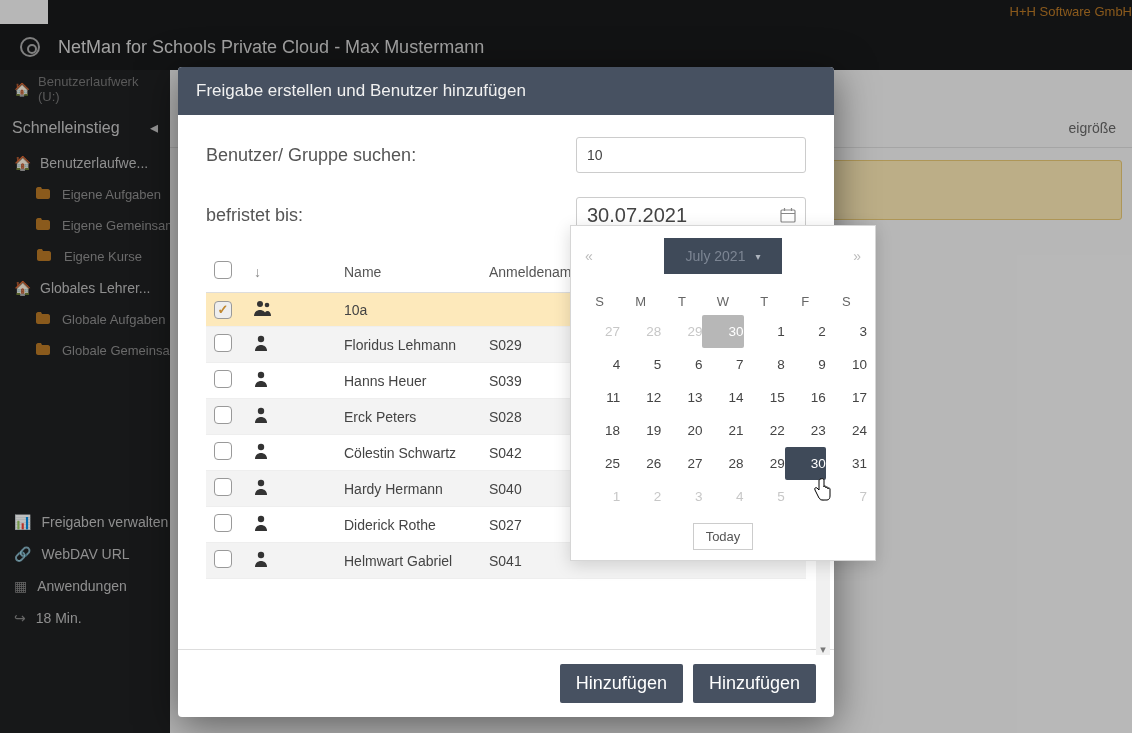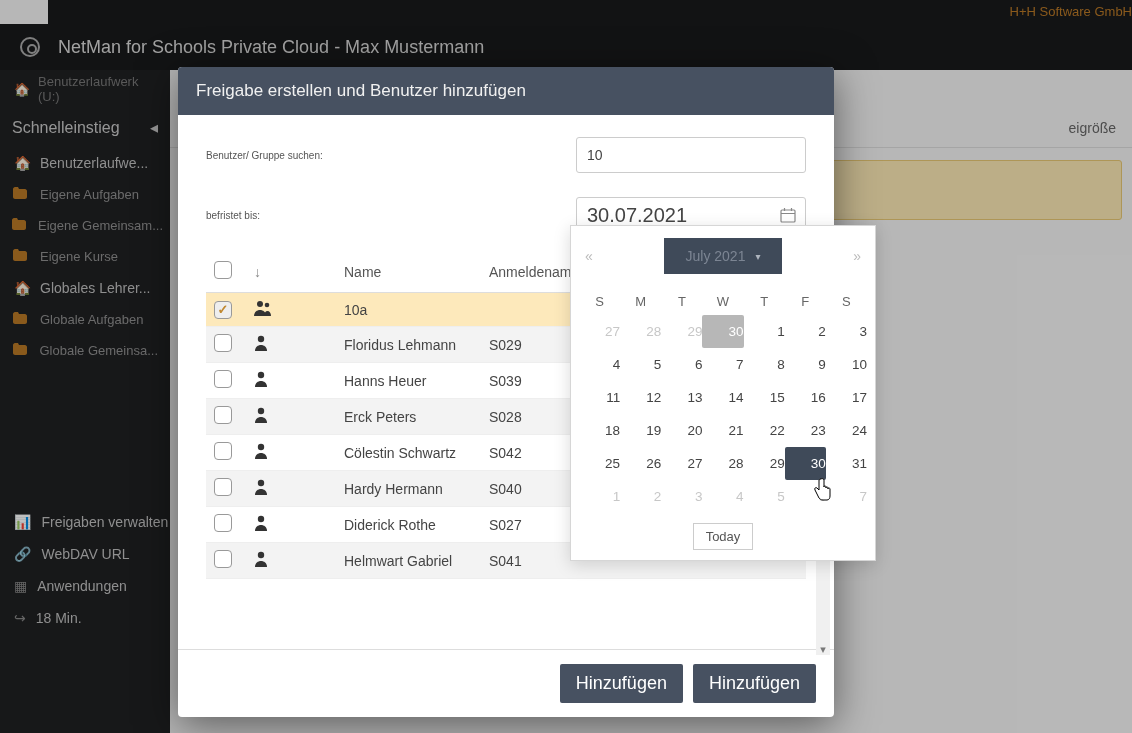--- a/index.html
+++ b/index.html
@@ -68,21 +68,21 @@
   }
   .sidebar-item {
     display: flex; align-items: center; gap: 10px;
     padding: 8px 12px 8px 14px;
     font-size: 14px;
     color: #bfbfbf;
     cursor: pointer;
     white-space: nowrap; overflow: hidden; text-overflow: ellipsis;
   }
   .sidebar-sub {
-    padding-left: 12px;
+    padding-left: 36px;
     font-size: 13px;
     color: #8f8f8f;
     gap: 12px;
   }
   .sidebar-sub .folder-icon { color: #b97826; }
   .home-icon, .folder-icon, .share-icon, .grid-icon, .logout-icon, .chart-icon { width:16px; display:inline-block; text-align:center; }
   .sidebar-gap { height: 140px; }
   .content-bg-header {
     position: absolute;
     left: 170px; top: 108px; right: 0;
@@ -119,21 +119,21 @@
     border-radius: 4px 4px 0 0;
   }
   .modal-body {
     padding: 22px 28px 0 28px;
     position: relative;
   }
   .form-row {
     display: flex; align-items: center;
     margin-bottom: 24px;
   }
-  .form-label { width: 370px; color: #555; font-size: 10px;}
+  .form-label { width: 370px; color: #555; font-size: 18px;}
   .form-input {
     flex: 1;
     border: 1px solid #ccc;
     border-radius: 3px;
     height: 36px;
     padding: 0 10px;
     font-size: 14px;
     color: #444;
   }
   .date-wrap { position:relative; flex:1; }

